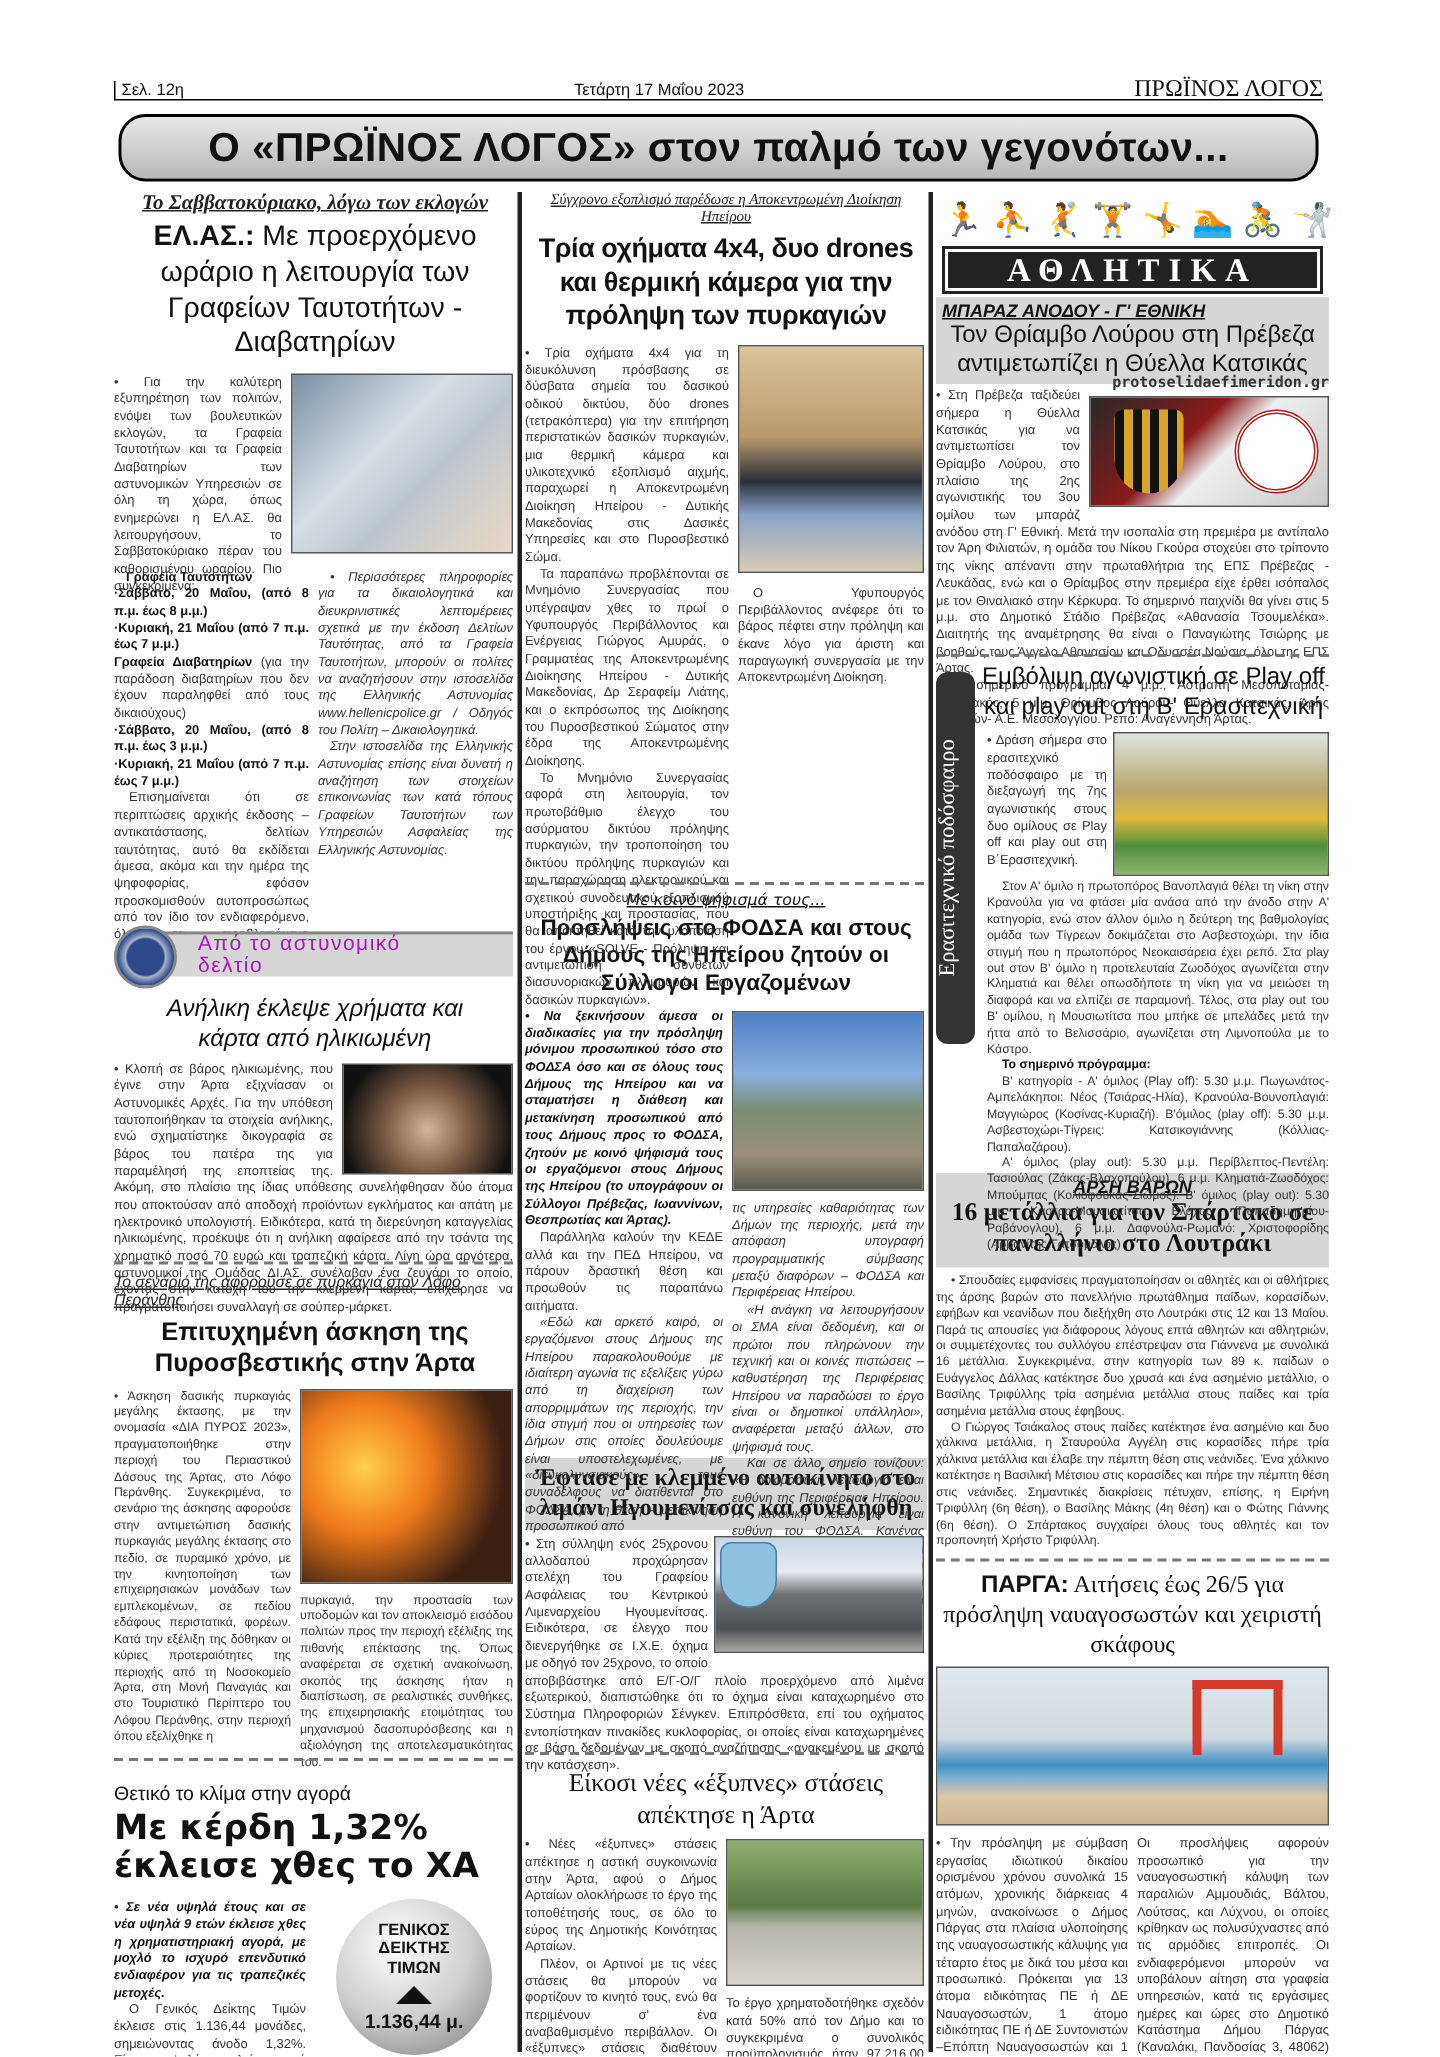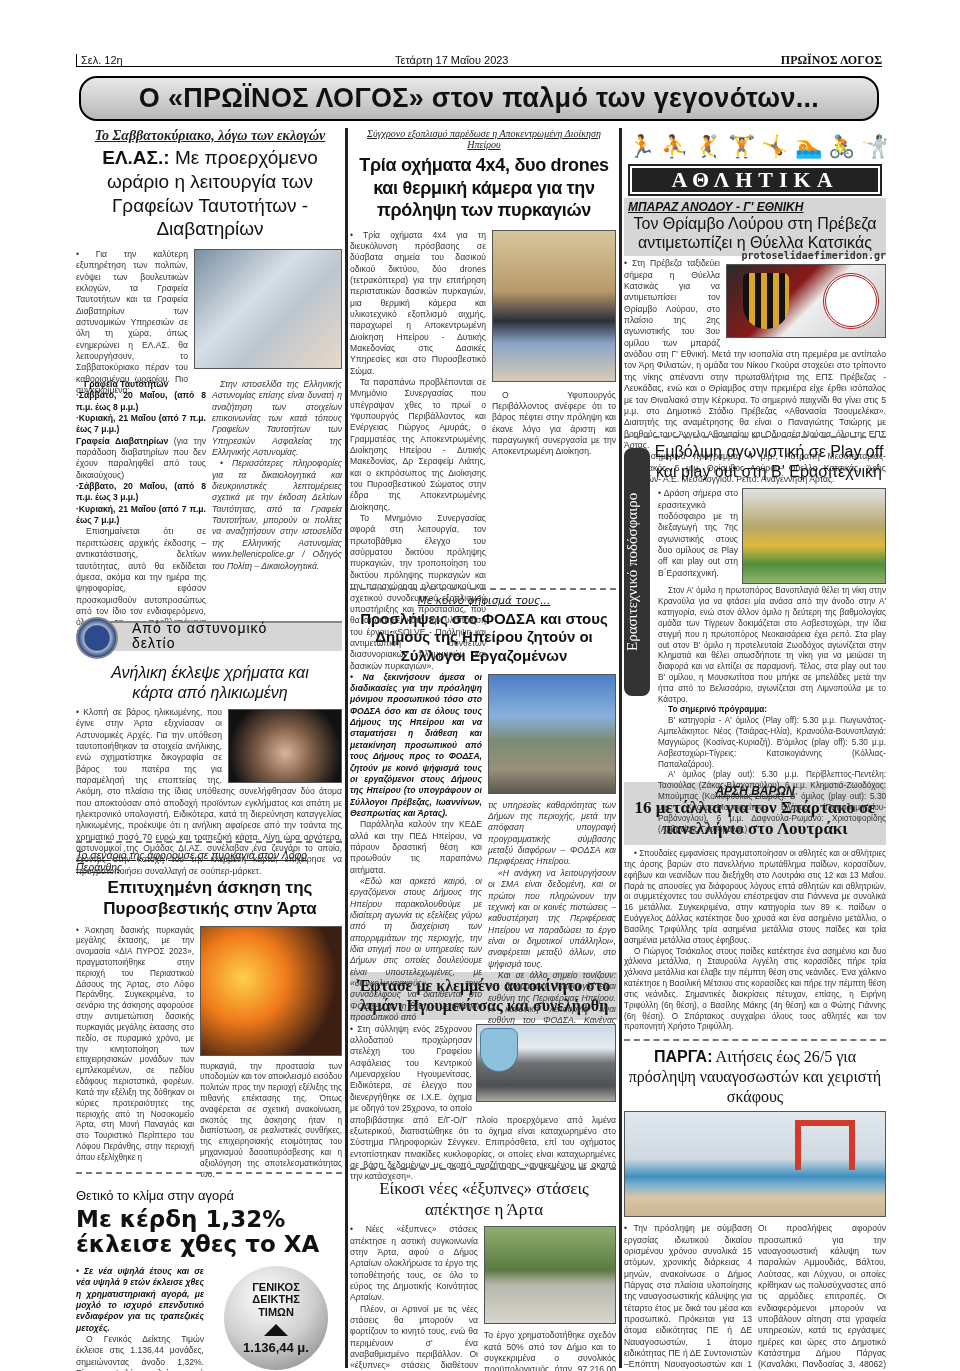--- a/index.html
+++ b/index.html
@@ -1,20 +1,20 @@
 <!DOCTYPE html>
 <html><head>
 <meta charset="utf-8">
 <style>
 *{box-sizing:border-box;margin:0;padding:0}
 body{width:960px;height:1371px;background:#fff;font-family:"Liberation Sans",sans-serif;color:#111;position:relative;overflow:hidden}
 .abs{position:absolute}
 .topbar{left:76px;top:52px;width:806px;height:16px;font-size:11px;display:flex;justify-content:space-between;align-items:center}
 .topbar .pg{border-left:1px solid #000;padding-left:4px}
-.topbar .brand{font-family:"Liberation Serif",serif;font-weight:bold;font-size:12px}
+.topbar .brand{font-family:"Liberation Serif",serif;font-weight:normal;font-size:16px}
 .topline{left:76px;top:66px;width:806px;height:1px;background:#000}
 .banner{left:79px;top:76px;width:800px;height:45px;border:2px solid #000;border-radius:18px;background:linear-gradient(#e8e8e8,#b8b8b8);display:flex;align-items:center;justify-content:center;font-size:27px;font-weight:bold;letter-spacing:0.3px}
 .col{position:absolute;top:128px}
 .c1{left:76px;width:268px}
 .c2{left:350px;width:268px}
 .c3{left:624px;width:262px}
 .vline{position:absolute;width:3px;background:#222}
 .kicker{font-family:"Liberation Serif",serif;font-style:italic;text-decoration:underline;font-size:14px;font-weight:bold;color:#222}
 .kicker-s{font-style:italic;text-decoration:underline;font-size:10.5px;color:#111}
 .hl{font-family:"Liberation Sans",sans-serif;font-weight:bold;text-align:center;line-height:1.25;color:#111}
@@ -52,29 +52,29 @@
     <div class="body" style="position:absolute;left:0;top:130px;width:130px">
       <div style="text-align:left;padding-left:8px"><b>Γραφεία Ταυτοτήτων</b></div>
       <div style="font-weight:bold;color:#111">·Σάββατο, 20 Μαΐου, (από 8 π.μ. έως 8 μ.μ.)</div>
       <div style="font-weight:bold;color:#111">·Κυριακή, 21 Μαΐου (από 7 π.μ. έως 7 μ.μ.)</div>
       <div><b>Γραφεία Διαβατηρίων</b> <span>(για την παράδοση διαβατηρίων που δεν έχουν παραληφθεί από τους δικαιούχους)</span></div>
       <div style="font-weight:bold;color:#111">·Σάββατο, 20 Μαΐου, (από 8 π.μ. έως 3 μ.μ.)</div>
       <div style="font-weight:bold;color:#111">·Κυριακή, 21 Μαΐου (από 7 π.μ. έως 7 μ.μ.)</div>
       <div style="text-indent:10px">Επισημαίνεται ότι σε περιπτώσεις αρχικής έκδοσης – αντικατάστασης, δελτίων ταυτότητας, αυτό θα εκδίδεται άμεσα, ακόμα και την ημέρα της ψηφοφορίας, εφόσον προσκομισθούν αυτοπροσώπως από τον ίδιο τον ενδιαφερόμενο, όλα τα προβλεπόμενα δικαιολογητικά.</div>
     </div>
     <div class="body" style="position:absolute;left:136px;top:130px;width:130px">
+      <div style="font-style:italic;text-indent:8px">• Περισσότερες πληροφορίες για τα δικαιολογητικά και διευκρινιστικές λεπτομέρειες σχετικά με την έκδοση Δελτίων Ταυτότητας, από τα Γραφεία Ταυτοτήτων, μπορούν οι πολίτες να αναζητήσουν στην ιστοσελίδα της Ελληνικής Αστυνομίας www.hellenicpolice.gr / Οδηγός του Πολίτη – Δικαιολογητικά.</div>
       <div style="font-style:italic;text-indent:8px">Στην ιστοσελίδα της Ελληνικής Αστυνομίας επίσης είναι δυνατή η αναζήτηση των στοιχείων επικοινωνίας των κατά τόπους Γραφείων Ταυτοτήτων των Υπηρεσιών Ασφαλείας της Ελληνικής Αστυνομίας.</div>
-      <div style="font-style:italic;text-indent:8px">• Περισσότερες πληροφορίες για τα δικαιολογητικά και διευκρινιστικές λεπτομέρειες σχετικά με την έκδοση Δελτίων Ταυτότητας, από τα Γραφεία Ταυτοτήτων, μπορούν οι πολίτες να αναζητήσουν στην ιστοσελίδα της Ελληνικής Αστυνομίας www.hellenicpolice.gr / Οδηγός του Πολίτη – Δικαιολογητικά.</div>
     </div>
   </div>
 
   <div style="position:relative;margin-top:40px;height:34px">
     <div class="grey" style="position:absolute;left:30px;top:2px;width:236px;height:30px;border-top:2px solid #888"></div>
     <div style="position:absolute;left:0;top:-2px;width:42px;height:42px;border-radius:50%;background:radial-gradient(#2c4a8c 45%,#a9b3c6 50%,#2c4a8c 70%);border:2px solid #888"></div>
-    <div style="position:absolute;left:56px;top:2px;width:150px;font-size:14px;line-height:1.05;letter-spacing:1px;color:#000000">Από το αστυνομικό δελτίο</div>
+    <div style="position:absolute;left:56px;top:2px;width:150px;font-size:14px;line-height:1.05;letter-spacing:1px;color:#a21caf">Από το αστυνομικό δελτίο</div>
   </div>
   <div class="hl" style="font-size:16px;font-style:italic;font-weight:normal;margin-top:10px;padding:0 30px">Ανήλικη έκλεψε χρήματα και κάρτα από ηλικιωμένη</div>
   <div style="position:relative;height:126px;margin-top:4px">
     <div class="photo" style="left:152px;top:2px;width:114px;height:74px;background:radial-gradient(circle at 50% 60%,#d8b49a,#7b5a45 40%,#111 80%)"></div>
     <div class="body" style="position:absolute;left:0;top:0;width:266px">
       <span style="float:right;width:120px;height:78px"></span><span>• Κλοπή σε βάρος ηλικιωμένης, που έγινε στην Άρτα εξιχνίασαν οι Αστυνομικές Αρχές. Για την υπόθεση ταυτοποιήθηκαν τα στοιχεία ανήλικης, ενώ σχηματίστηκε δικογραφία σε βάρος του πατέρα της για παραμέλησή της εποπτείας της. Ακόμη, στο πλαίσιο της ίδιας υπόθεσης συνελήφθησαν δύο άτομα που αποκτούσαν από αποδοχή προϊόντων εγκλήματος και απάτη με ηλεκτρονικό υπολογιστή. Ειδικότερα, κατά τη διερεύνηση καταγγελίας ηλικιωμένης, προέκυψε ότι η ανήλικη αφαίρεσε από την τσάντα της χρηματικό ποσό 70 ευρώ και τραπεζική κάρτα. Λίγη ώρα αργότερα, αστυνομικοί της Ομάδας ΔΙ.ΑΣ. συνέλαβαν ένα ζευγάρι το οποίο, έχοντας στην κατοχή του την κλεμμένη κάρτα, επιχείρησε να πραγματοποιήσει συναλλαγή σε σούπερ-μάρκετ.</span>
     </div>
   </div>
   <div class="dash" style="position:relative;width:266px;margin-top:8px"></div>
 

